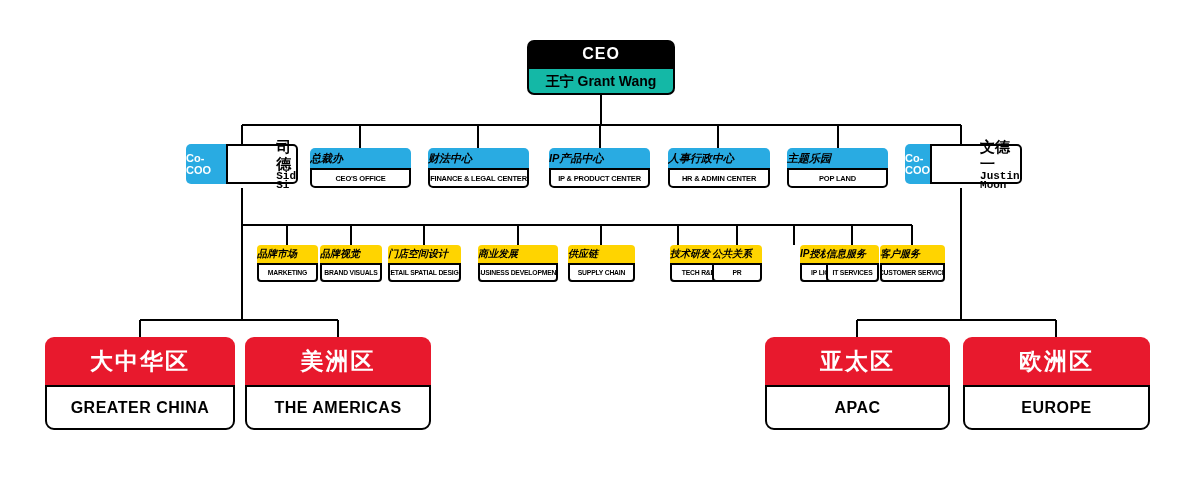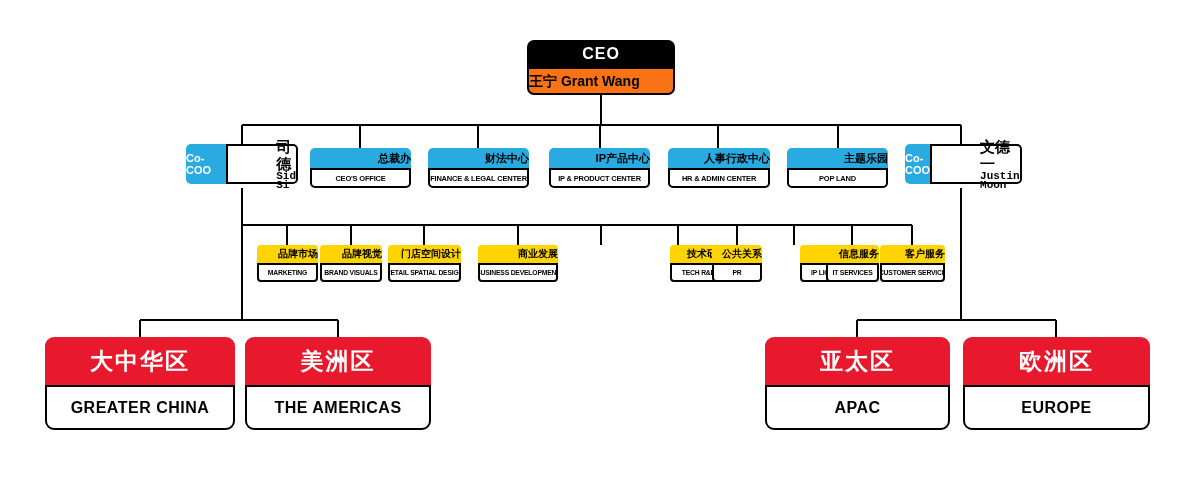--- a/index.html
+++ b/index.html
@@ -17,23 +17,23 @@
   
   .ceo { position: absolute; left: 527px; top: 40px; width: 148px; }
   .ceo-head {
     background: var(--black, #000);
     color: #fff;
     height: 27px; line-height: 27px;
     text-align: center; font-size: 16px; letter-spacing: 1px;
     border-radius: 7px 7px 0 0;
   }
   .ceo-body {
-    background: #f97316; border: 2px solid var(--black, #000);
+    background: #14b8a6; border: 2px solid var(--black, #000);
     height: 24px; line-height: 24px;
-    text-align: left; font-size: 14px;
+    text-align: center; font-size: 14px;
     border-radius: 0 0 7px 7px;
   }
 
   
   .coo-unit { position: absolute; top: 144px; width: 112px; height: 40px; display: flex; }
   .coo-badge {
     width: 52px; background: var(--blue, #29ABE2); color: #fff;
     display: flex; align-items: center; justify-content: center;
     font-size: 11px; border-radius: 5px 0 0 5px;
   }
@@ -42,24 +42,24 @@
     display: flex; flex-direction: column; align-items: center; justify-content: center;
     border-radius: 0 5px 5px 0;
     padding-left: 48px;
   }
   .coo-zh { font-size: 15px; line-height: 17px; }
   .coo-en { font-size: 11px; line-height: 9px; font-family: Liberation Mono, monospace; }
 
   
   .dept { position: absolute; }
   .dept .head {
-    height: 20px; line-height: 20px; text-align: right;
+    height: 20px; line-height: 20px; text-align: left;
     font-size: 11px; color: #000;
     border-radius: 5px 5px 0 0;
-    overflow: hidden; white-space: nowrap;
+    overflow: hidden; white-space: nowrap; font-style: italic;
   }
   .dept.blue .head { background: var(--blue, #29ABE2); top: 148px; }
   .dept.blue { top: 148px; }
   .dept .body {
     background: #fff; border: 2px solid var(--black, #000);
     height: 16px; display: flex; align-items: center; justify-content: center;
     font-size: 7.5px; letter-spacing: -0.2px; white-space: nowrap; overflow: hidden;
     border-radius: 0 0 5px 5px;
   }
 
@@ -180,20 +180,24 @@
     <div class="body">BRAND VISUALS</div>
   </div>
   <div class="dept yellow" style="left:388px;width:73px">
     <div class="head">门店空间设计</div>
     <div class="body">RETAIL SPATIAL DESIGN</div>
   </div>
   <div class="dept yellow" style="left:478px;width:80px">
     <div class="head">商业发展</div>
     <div class="body">BUSINESS DEVELOPMENT</div>
   </div>
+  <div class="dept yellow" style="left:568px;width:67px">
+    <div class="head">供应链</div>
+    <div class="body">SUPPLY CHAIN</div>
+  </div>
   <div class="dept yellow" style="left:670px;width:57px">
     <div class="head">技术研发</div>
     <div class="body">TECH R&amp;D</div>
   </div>
   <div class="dept yellow" style="left:712px;width:50px">
     <div class="head">公共关系</div>
     <div class="body">PR</div>
   </div>
   <div class="dept yellow" style="left:800px;width:65px">
     <div class="head">IP授权</div>

